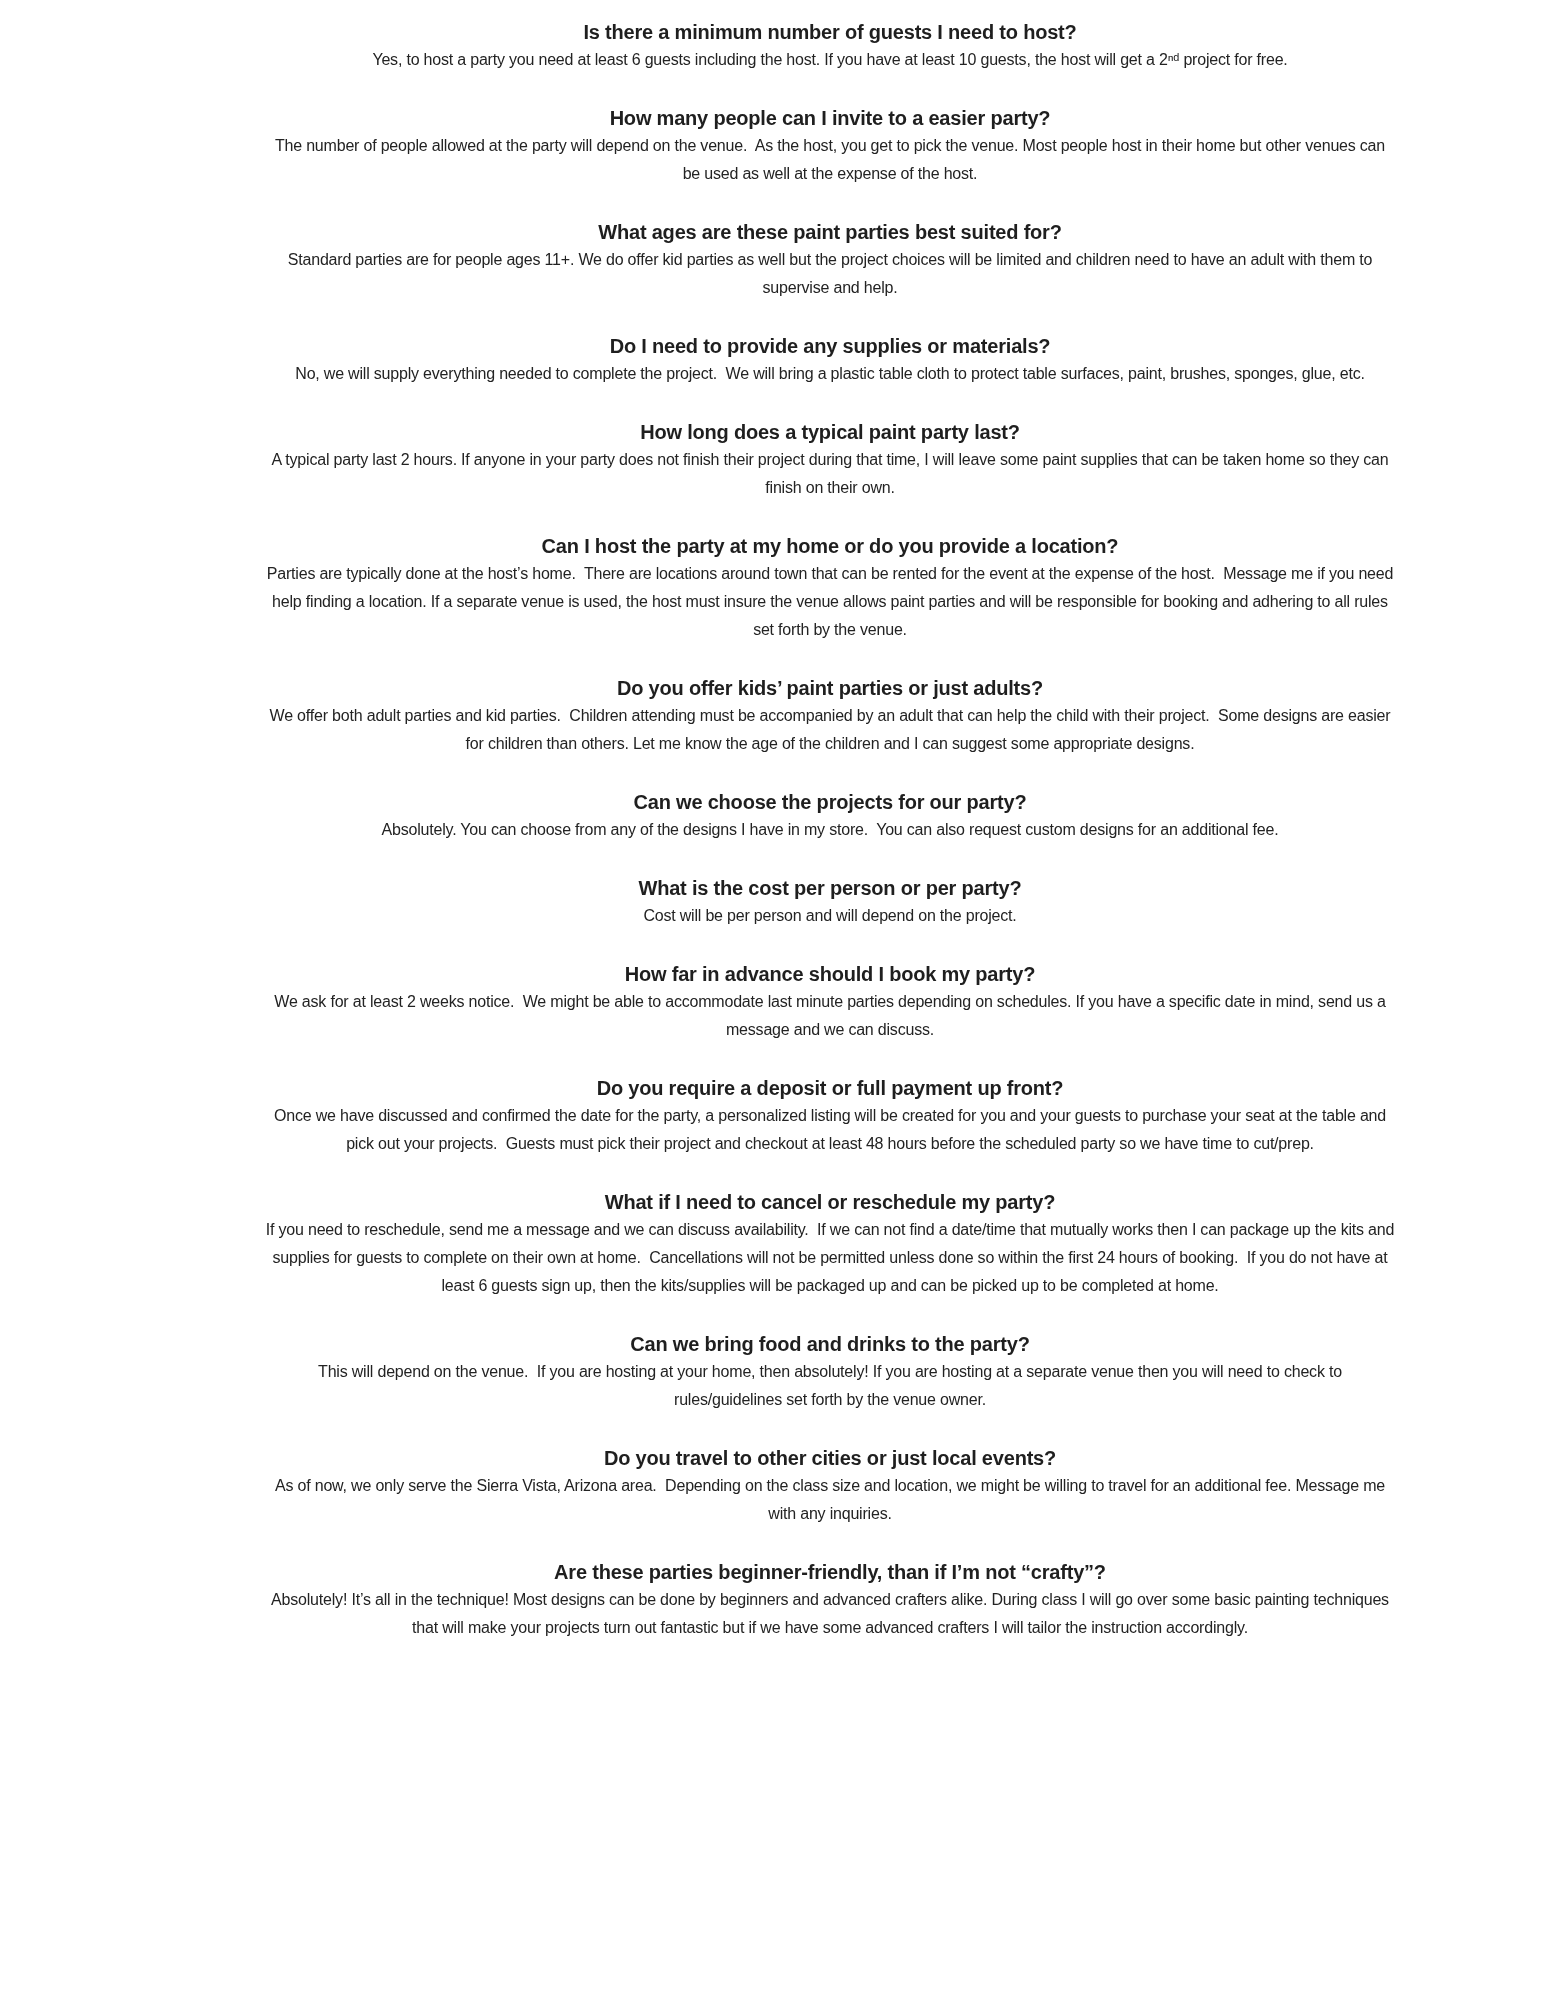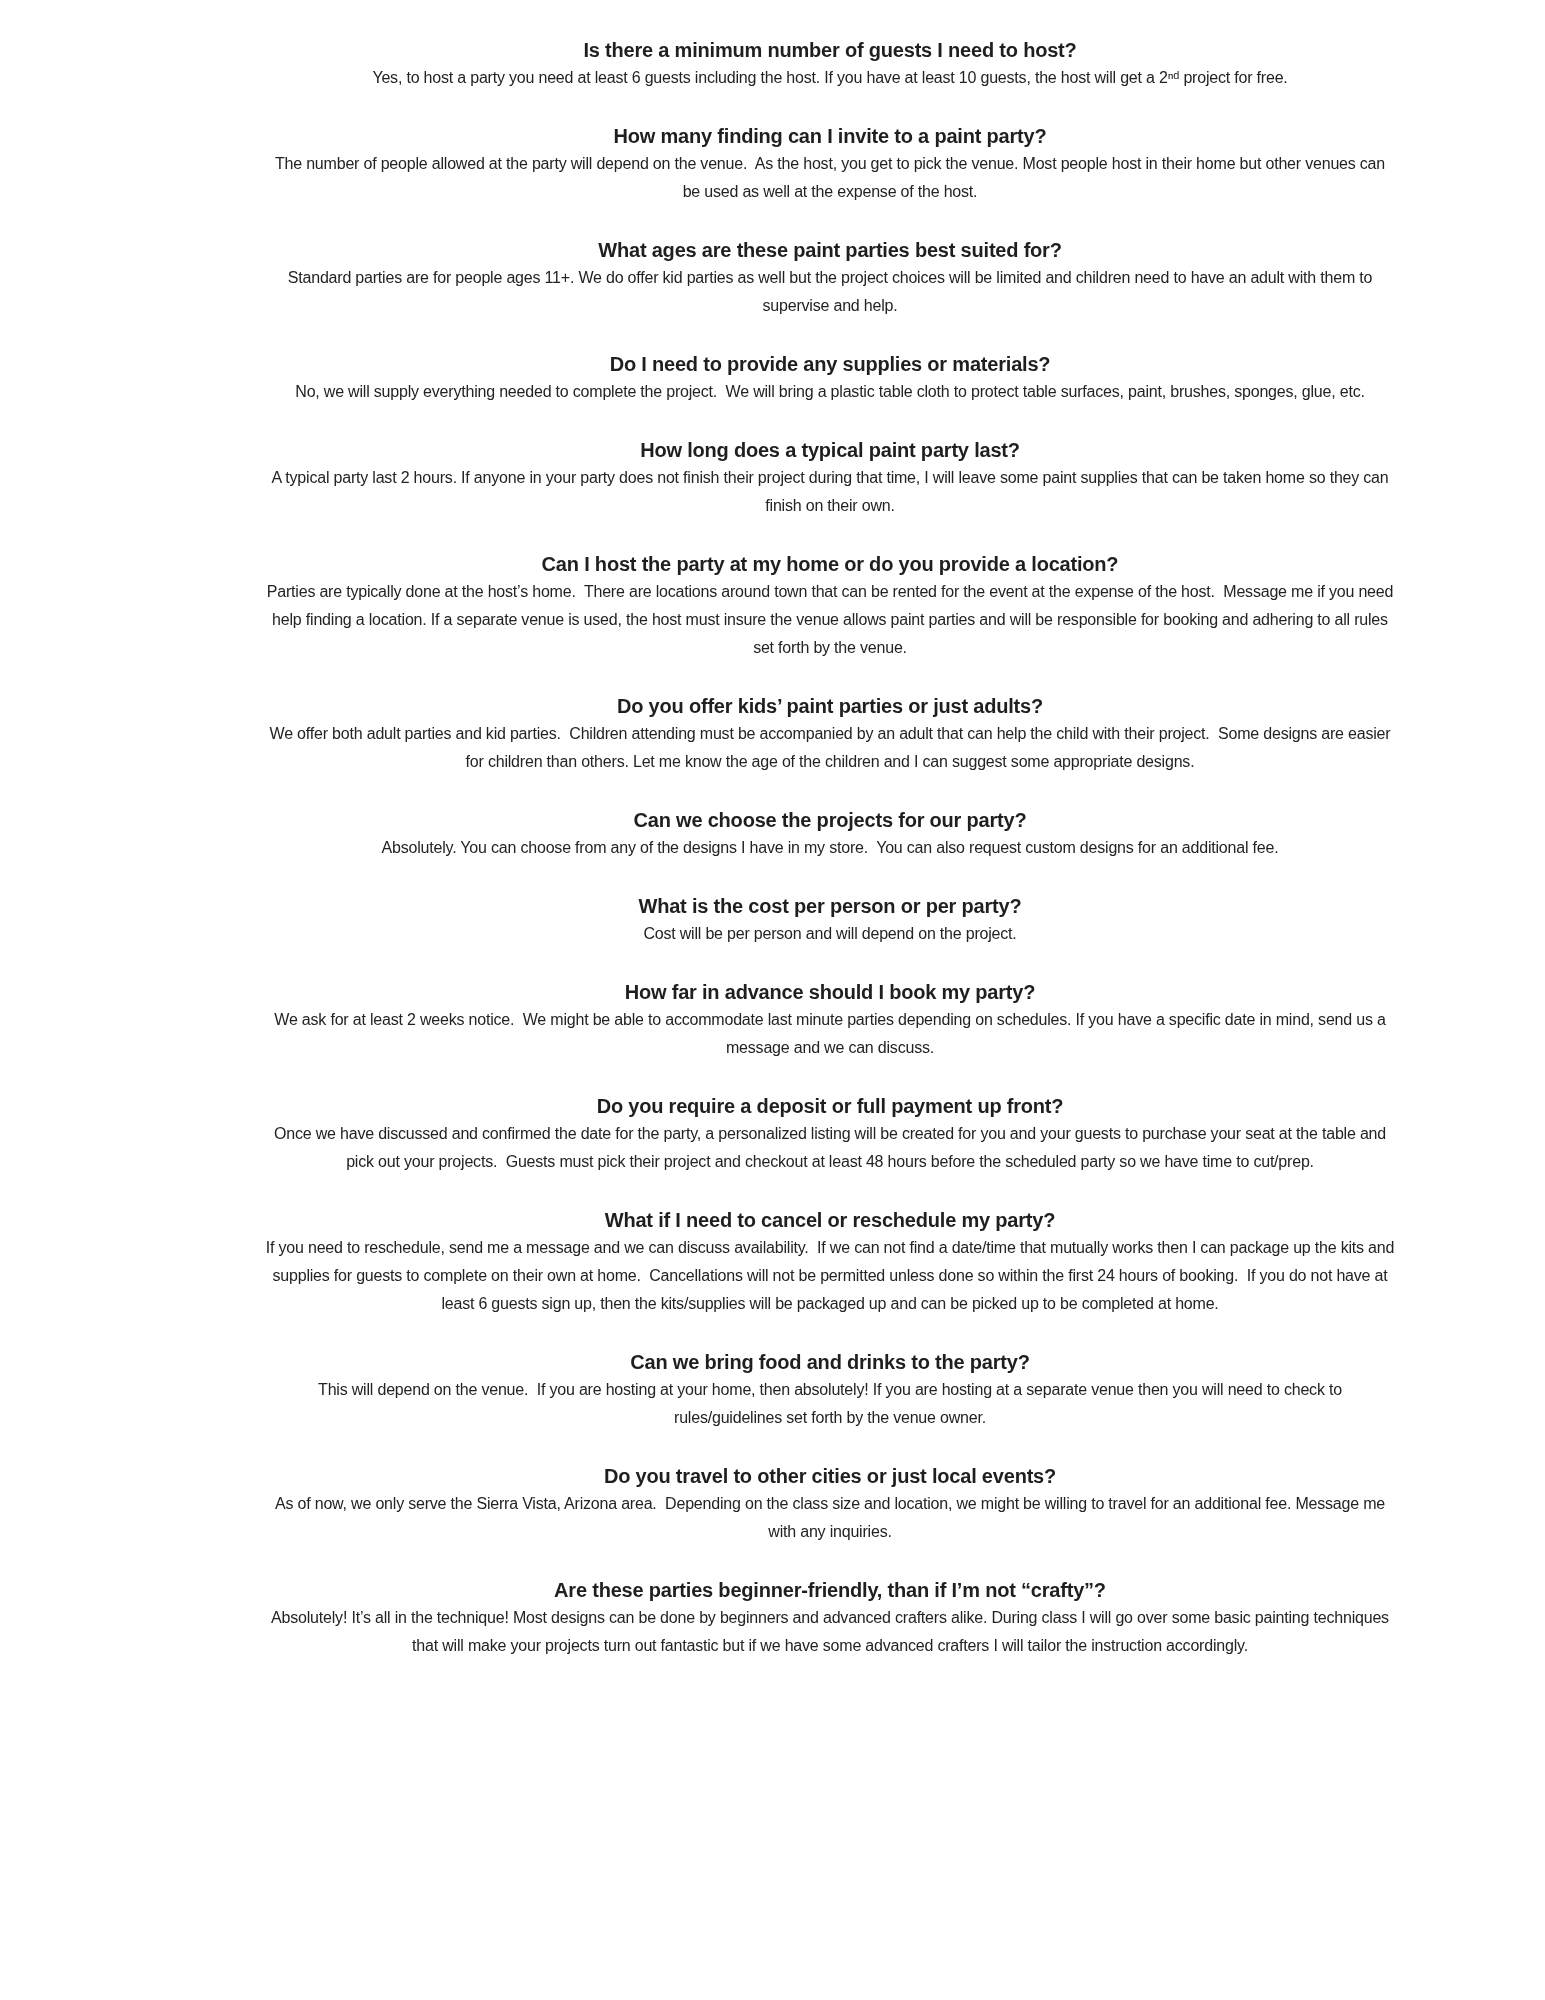--- a/index.html
+++ b/index.html
@@ -11,21 +11,21 @@
     overflow: hidden;
   }
   .page {
     width: 1545px;
     height: 2000px;
     background: #ffffff;
     position: relative;
   }
   .faq-column {
     position: absolute;
-    top: 36px;
+    top: 18px;
     left: 265px;
     width: 1130px;
     text-align: center;
     color: #222222;
   }
   .faq-item {
     margin-bottom: 30px;
   }
   .faq-item .q {
     font-size: 20px;
@@ -48,21 +48,21 @@
 
 <div class="page">
   <div class="faq-column">
 
     <section class="faq-item">
       <h2 class="q">Is there a minimum number of guests I need to host?</h2>
       <p class="a">Yes, to host a party you need at least 6 guests including the host. If you have at least 10 guests, the host will get a 2ⁿᵈ project for free.</p>
     </section>
 
     <section class="faq-item">
-      <h2 class="q">How many finding can I invite to a paint party?</h2>
+      <h2 class="q">How many people can I invite to a easier party?</h2>
       <p class="a">The number of people allowed at the party will depend on the venue.  As the host, you get to pick the venue. Most people host in their home but other venues can be used as well at the expense of the host.</p>
     </section>
 
     <section class="faq-item">
       <h2 class="q">What ages are these paint parties best suited for?</h2>
       <p class="a">Standard parties are for people ages 11+. We do offer kid parties as well but the project choices will be limited and children need to have an adult with them to supervise and help.</p>
     </section>
 
     <section class="faq-item">
       <h2 class="q">Do I need to provide any supplies or materials?</h2>

